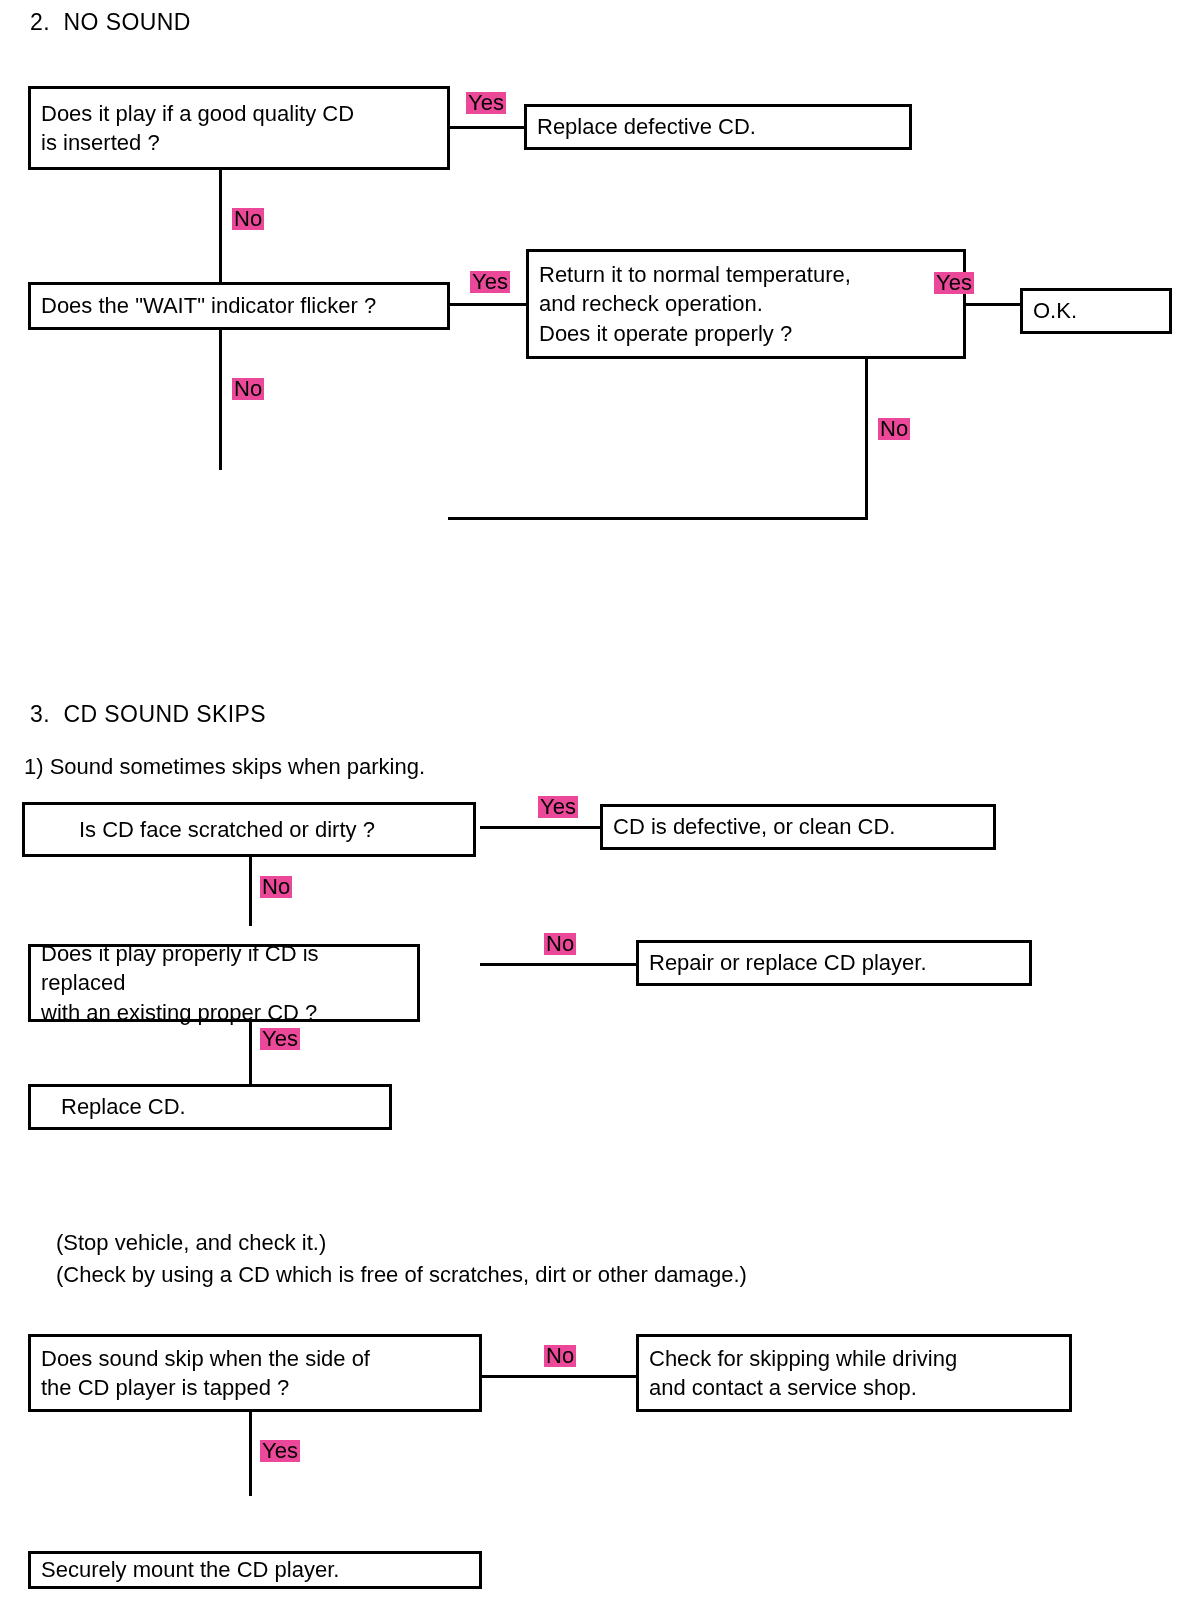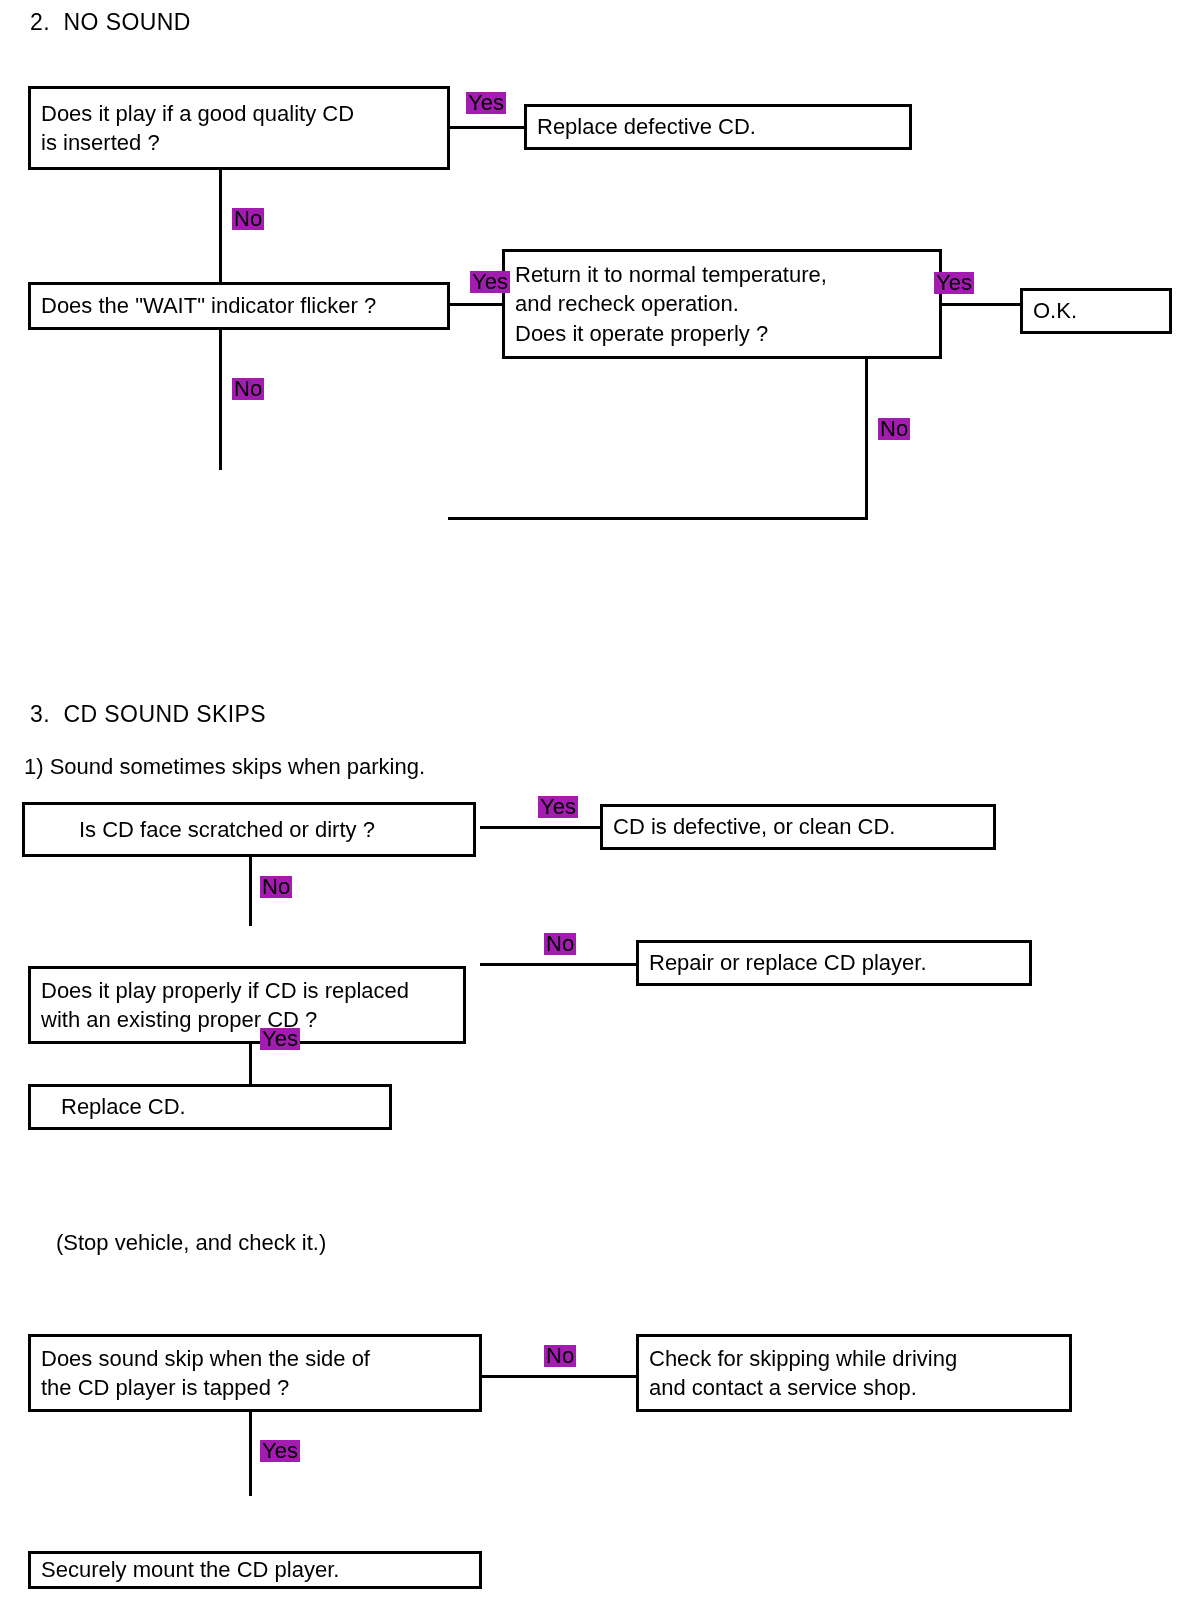--- a/index.html
+++ b/index.html
@@ -43,21 +43,21 @@
     font-size: 22px;
     line-height: 1.32;
     padding: 0 10px;
     white-space: pre-line;
   }
   .edge-label {
     position: absolute;
     font-size: 22px;
     line-height: 1;
     z-index: 4;
-    background: #a21caf;
+    background: #ec4899;
     padding: 0 2px;
     white-space: nowrap;
   }
   .hline {
     position: absolute;
     height: 3px;
     background: #000000;
     z-index: 1;
   }
   .vline {
@@ -94,21 +94,21 @@
   </div>
 
   <div class="edge-label" style="left:232px; top:208px;">No</div>
 
   <div class="box" style="left:28px; top:282px; width:422px; height:48px;">
     <div class="box-text">Does the "WAIT" indicator flicker ?</div>
   </div>
 
   <div class="edge-label" style="left:470px; top:271px;">Yes</div>
 
-  <div class="box" style="left:502px; top:249px; width:440px; height:110px;">
+  <div class="box" style="left:526px; top:249px; width:440px; height:110px;">
     <div class="box-text">Return it to normal temperature,
 and recheck operation.
 Does it operate properly ?</div>
   </div>
 
   <div class="edge-label" style="left:934px; top:272px;">Yes</div>
 
   <div class="box" style="left:1020px; top:288px; width:152px; height:46px;">
     <div class="box-text">O.K.</div>
   </div>
@@ -132,38 +132,39 @@
   </div>
 
   <div class="edge-label" style="left:538px; top:796px;">Yes</div>
 
   <div class="box" style="left:600px; top:804px; width:396px; height:46px;">
     <div class="box-text">CD is defective, or clean CD.</div>
   </div>
 
   <div class="edge-label" style="left:260px; top:876px;">No</div>
 
-  <div class="box" style="left:28px; top:966px; width:438px; height:78px;">
+  <div class="box" style="left:28px; top:944px; width:392px; height:78px;">
     <div class="box-text">Does it play properly if CD is replaced
 with an existing proper CD ?</div>
   </div>
 
   <div class="edge-label" style="left:544px; top:933px;">No</div>
 
   <div class="box" style="left:636px; top:940px; width:396px; height:46px;">
     <div class="box-text">Repair or replace CD player.</div>
   </div>
 
   <div class="edge-label" style="left:260px; top:1028px;">Yes</div>
 
   <div class="box" style="left:28px; top:1084px; width:364px; height:46px;padding-left:20px;">
     <div class="box-text">Replace CD.</div>
   </div>
 
   <div class="subheading" style="left:56px; top:1228px;">(Stop vehicle, and check it.)</div>
+  <div class="subheading" style="left:56px; top:1260px;">(Check by using a CD which is free of scratches, dirt or other damage.)</div>
 
   <div class="hline" style="left:480px; top:1375px; width:158px;"></div>
   <div class="vline" style="left:249px; top:1412px; height:84px;"></div>
 
   <div class="box" style="left:28px; top:1334px; width:454px; height:78px;">
     <div class="box-text">Does sound skip when the side of
 the CD player is tapped ?</div>
   </div>
 
   <div class="edge-label" style="left:544px; top:1345px;">No</div>

